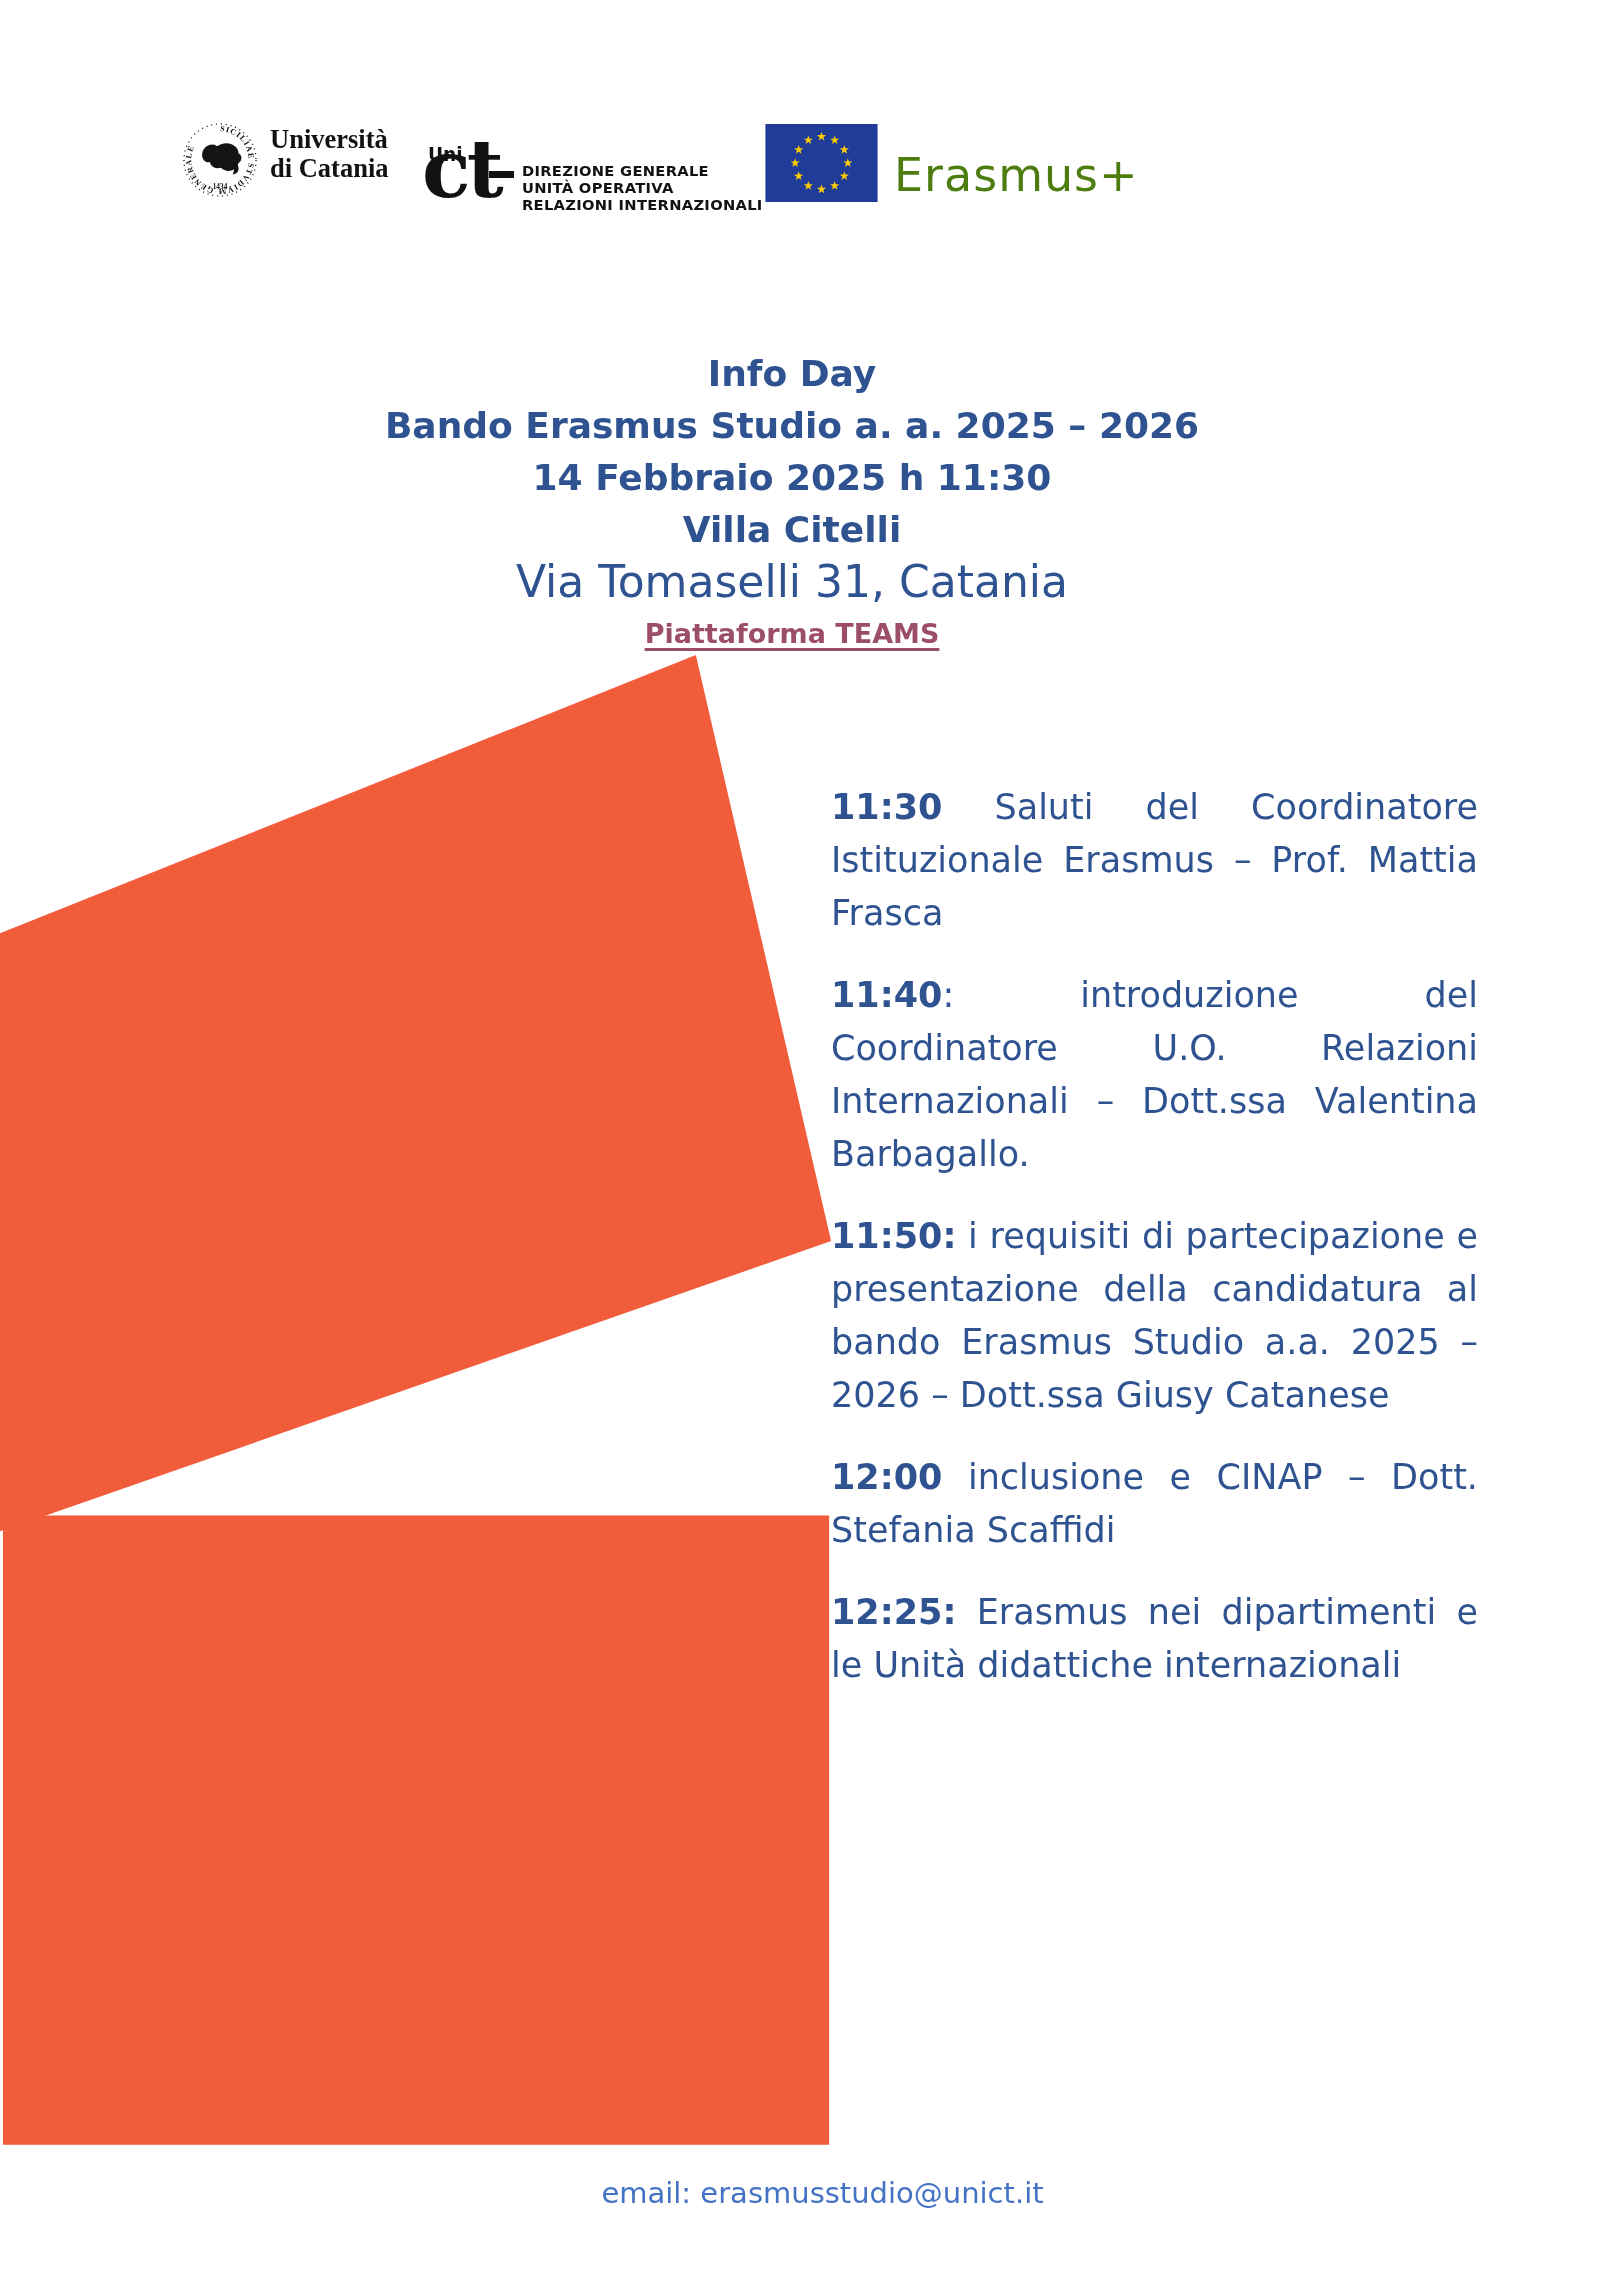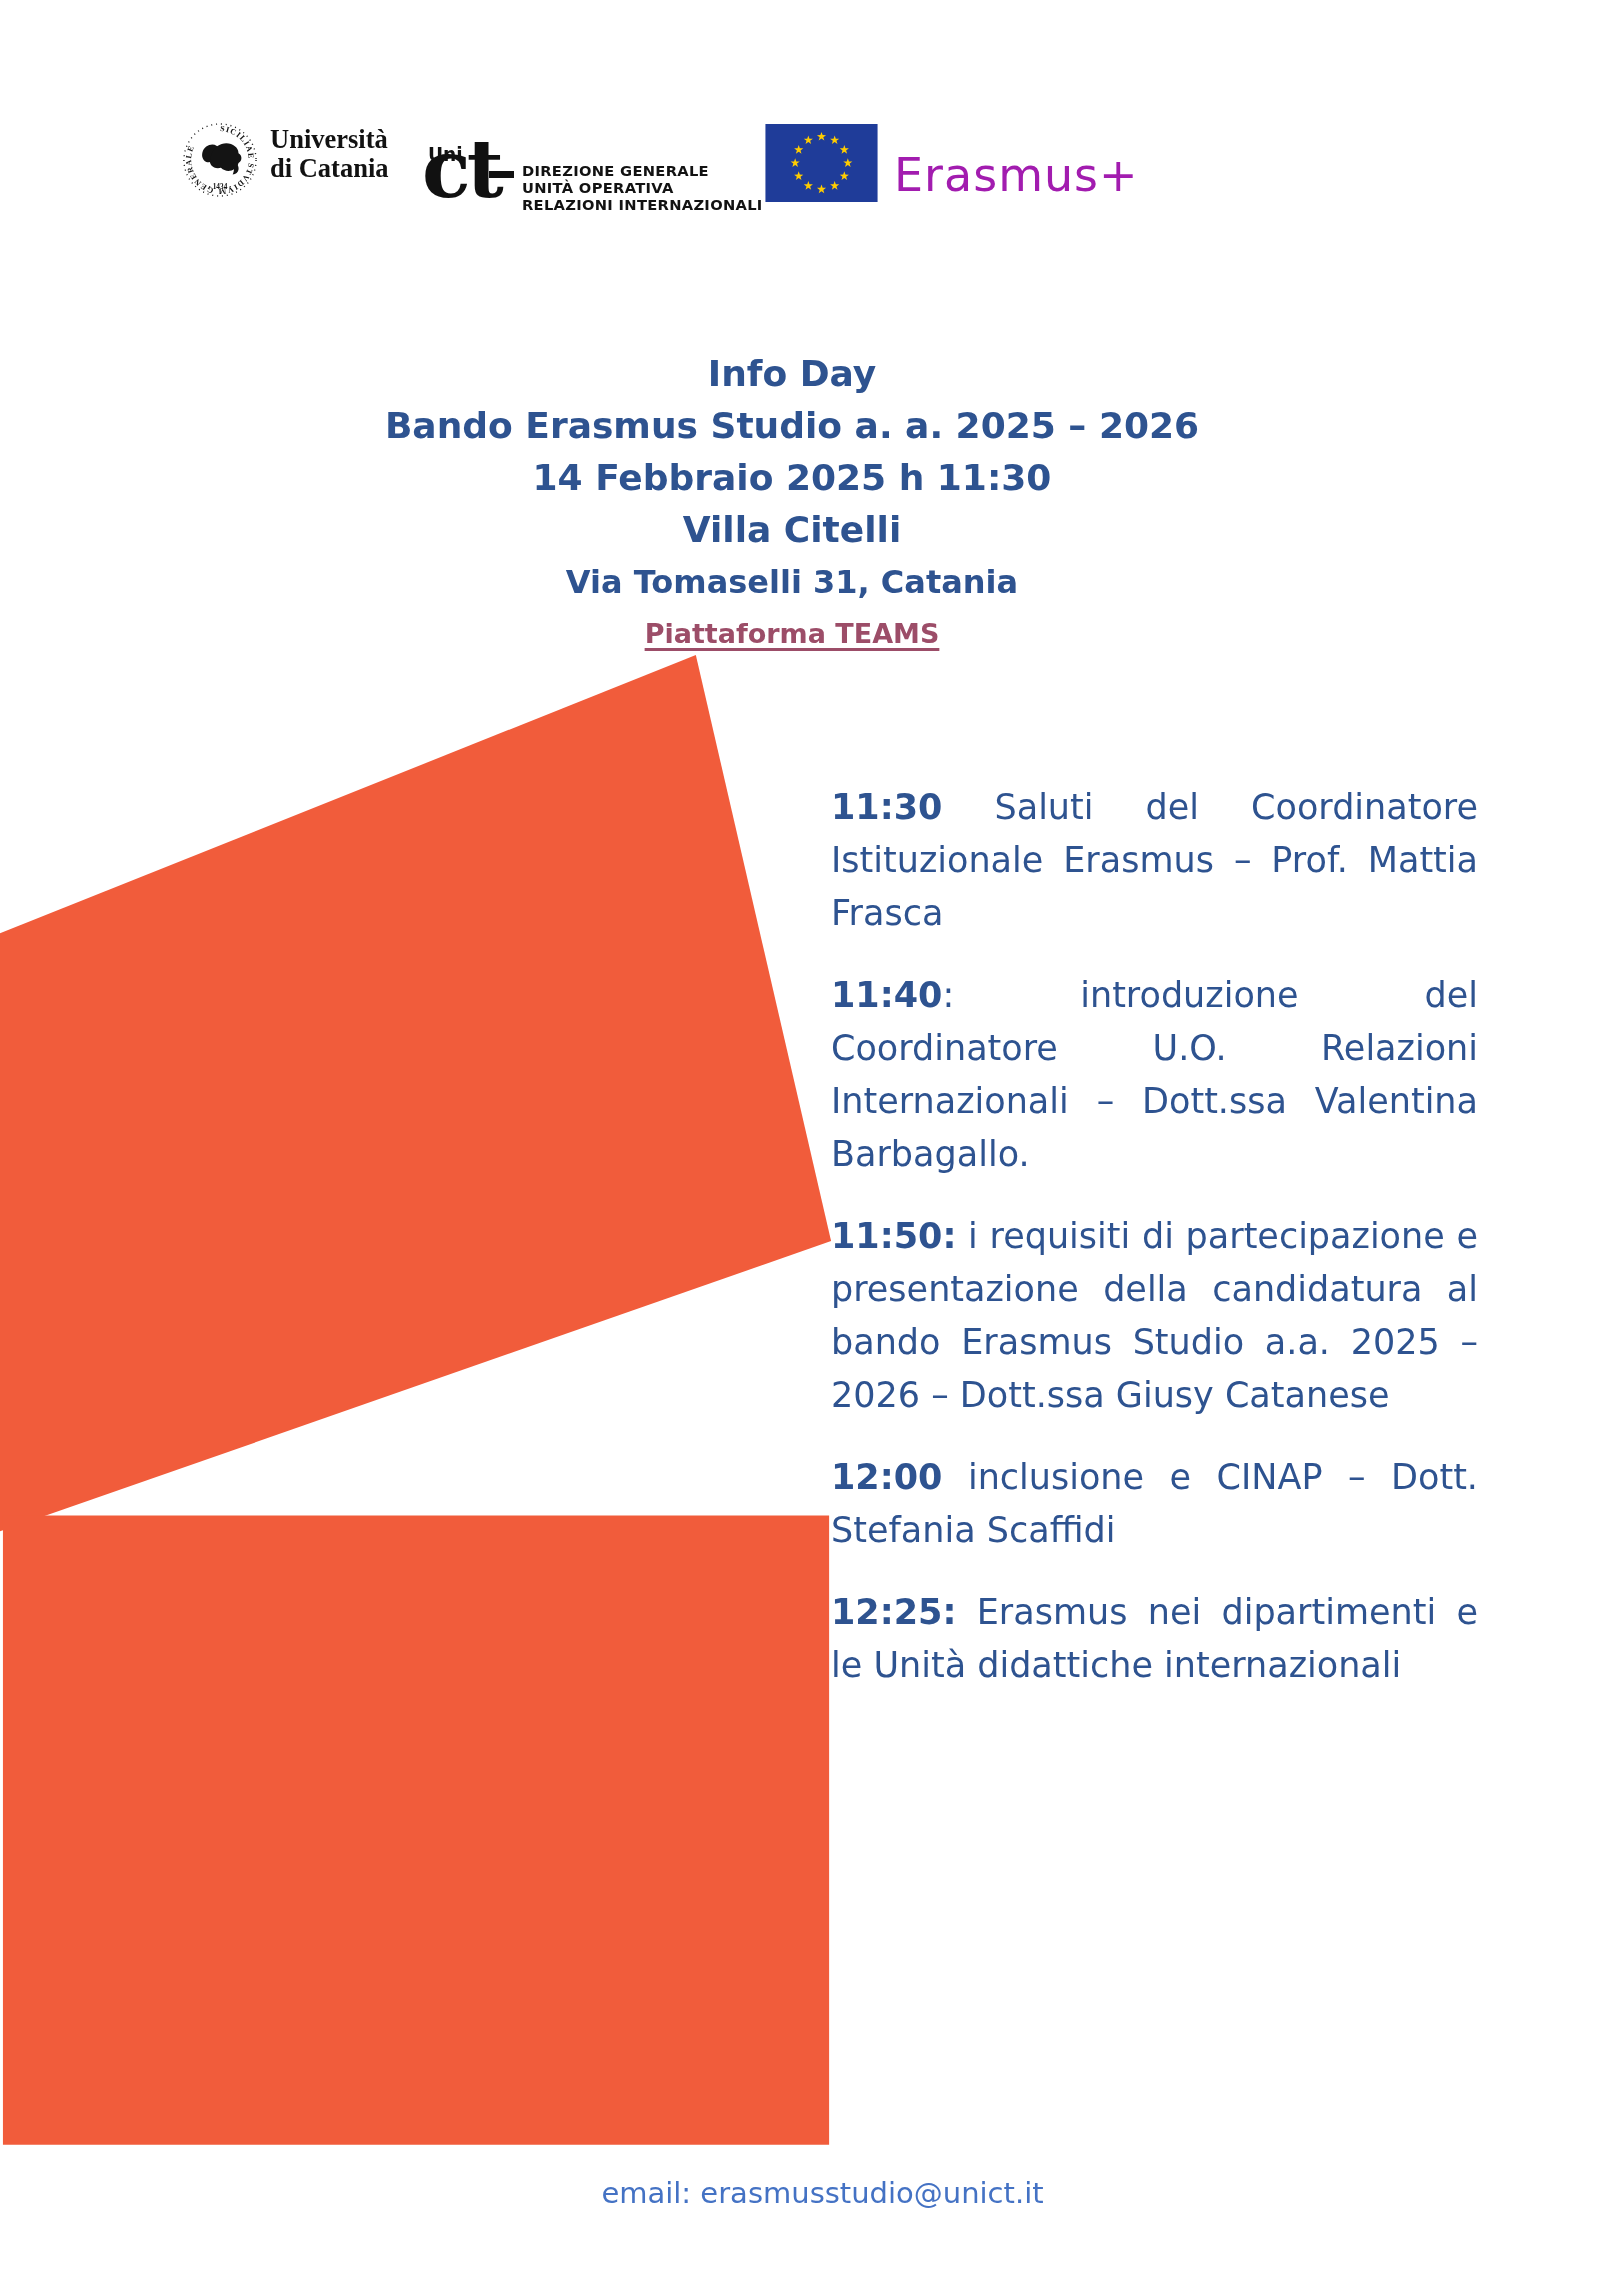--- a/index.html
+++ b/index.html
@@ -23,28 +23,28 @@
   .unict-ct {
     left:422px; top:129px; font-family:"DejaVu Serif","Liberation Serif",serif;
     font-weight:bold; font-size:80px; line-height:80px; color:#111111; letter-spacing:-3.9px;
   }
   .ct-bar { left:489px; top:171px; width:24.5px; height:6.9px; background:#111111; }
   .dept {
     left:522px; top:162px; font-size:14.7px; font-weight:bold; line-height:17px;
     color:#121212; letter-spacing:0.3px; white-space:nowrap;
   }
   .flag-svg { left:765px; top:124px; }
-  .erasmus-word { left:894px; top:148px; font-size:46px; color:#a21caf; letter-spacing:1px; }
+  .erasmus-word { left:894px; top:148px; font-size:46px; color:#4d7c0f; letter-spacing:1px; }
   
   .title-block {
     position:absolute; left:0; top:348px; width:1584px; z-index:3;
     text-align:center; color:#2E5390; line-height:52px;
   }
   .t-bold { font-size:36px; font-weight:bold; }
-  .t-addr { font-size:32px; font-weight:bold; }
+  .t-addr { font-size:44px; font-weight:normal; }
   .t-link-line { font-size:27px; }
   .t-link-line a {
     color:#9C4D68; font-weight:bold; text-decoration:underline;
     text-decoration-thickness:2.9px; text-underline-offset:4.9px;
   }
   
   .schedule {
     position:absolute; left:831px; top:781px; width:647px; z-index:3;
     font-size:35px; line-height:53px; color:#2E5390; text-align:justify;
   }

